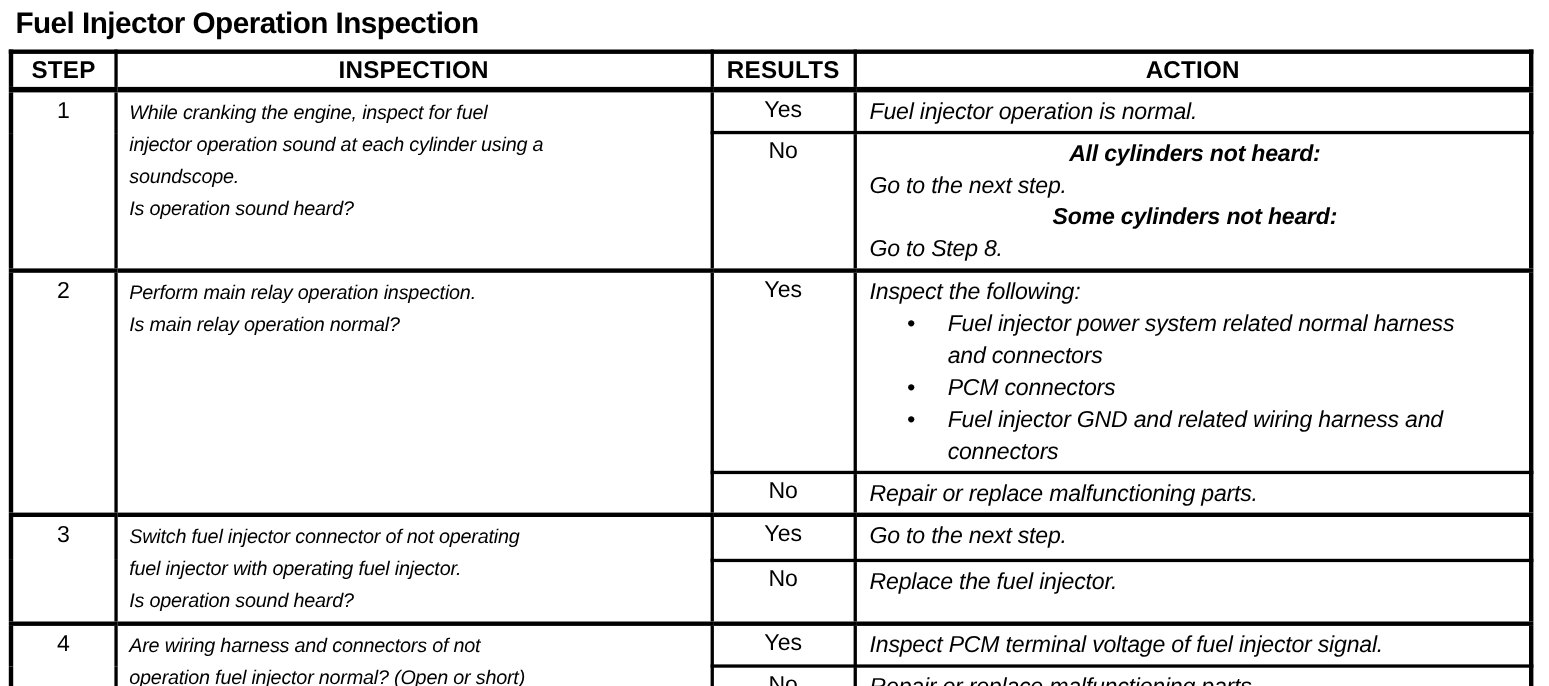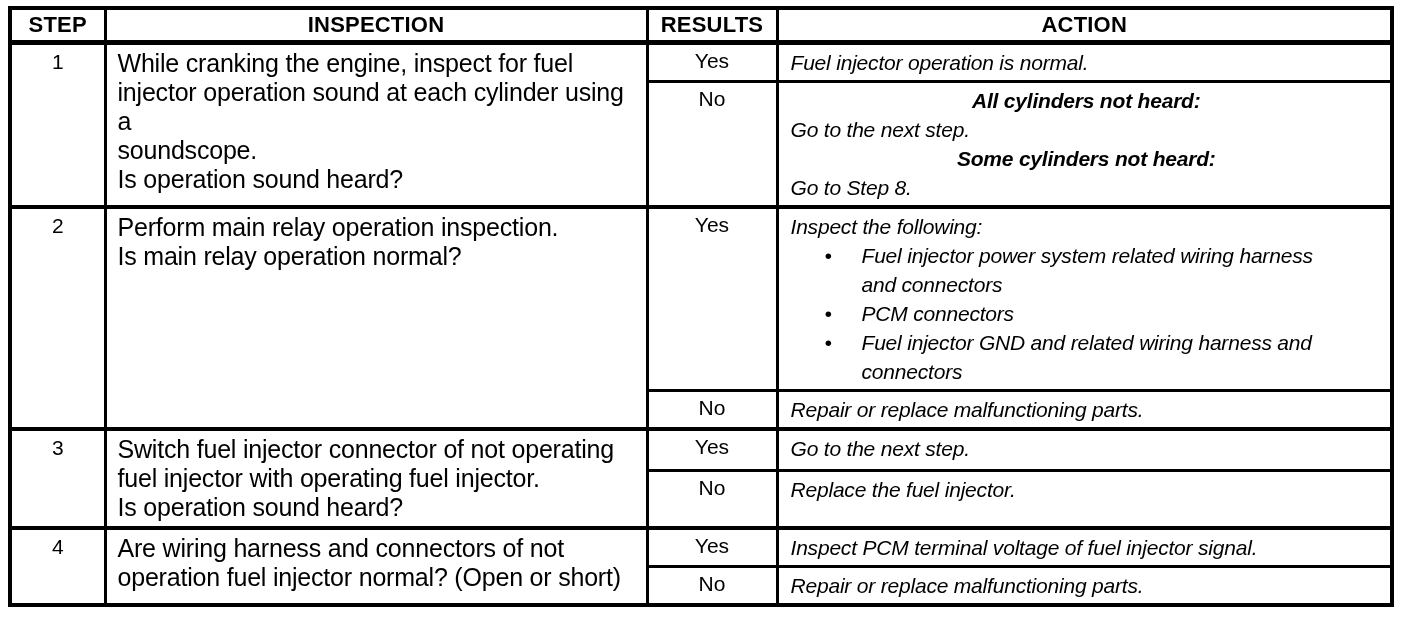--- a/index.html
+++ b/index.html
@@ -38,25 +38,26 @@
     vertical-align: middle;
     letter-spacing: 0.2px;
   }
   tr.major-top td { border-top: 4px solid #000; }
   td.step-cell {
     text-align: center;
     font-size: 21px;
     padding-top: 5px;
   }
   td.insp-cell {
-    font-size: 25px;
+    font-size: 18px;
     line-height: 29px;
     padding: 4px 8px 4px 11px;
     white-space: pre-line;
     letter-spacing: -0.2px;
+    font-style: italic;
   }
   td.res-cell {
     text-align: center;
     font-size: 21px;
     padding-top: 4px;
   }
   td.act-cell {
     font-size: 21px;
     line-height: 29px;
     padding: 3px 8px 3px 12px;
@@ -67,20 +68,21 @@
   .act-line.bold { font-weight: bold; text-align: center; }
   .bullet-line { display: flex; padding-left: 34px; }
   .bullet-glyph { flex: 0 0 37px; text-align: left; }
   .bullet-text { flex: 1; white-space: pre-line; }
 </style>
 </head>
 <body>
 
 <div class="page">
 
+  <h1 class="doc-title">Fuel Injector Operation Inspection</h1>
 
   <table class="inspection-table">
     <colgroup>
       <col style="width:95px">
       <col style="width:542px">
       <col style="width:130px">
       <col style="width:615px">
     </colgroup>
     <thead>
       <tr style="height:31px">
@@ -115,21 +117,21 @@
 
       <tr class="major-top" style="height:174px">
         <td class="step-cell" rowspan="2">2</td>
         <td class="insp-cell" rowspan="2">Perform main relay operation inspection.
 Is main relay operation normal?</td>
         <td class="res-cell">Yes</td>
         <td class="act-cell">
           <div class="act-line">Inspect the following:</div>
           <div class="act-line bullet-line">
             <span class="bullet-glyph">•</span>
-            <span class="bullet-text">Fuel injector power system related wiring harness
+            <span class="bullet-text">Fuel injector power system related normal harness
 and connectors</span>
           </div>
           <div class="act-line bullet-line">
             <span class="bullet-glyph">•</span>
             <span class="bullet-text">PCM connectors</span>
           </div>
           <div class="act-line bullet-line">
             <span class="bullet-glyph">•</span>
             <span class="bullet-text">Fuel injector GND and related wiring harness and
 connectors</span>

